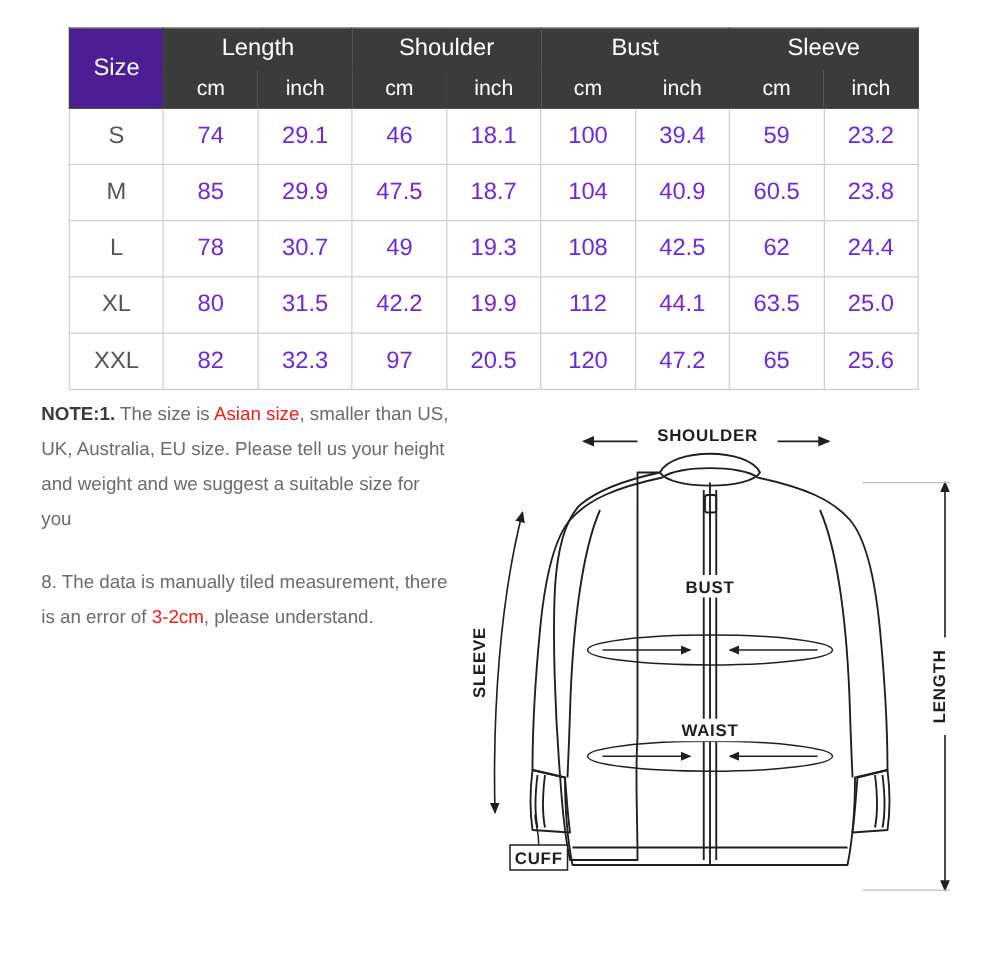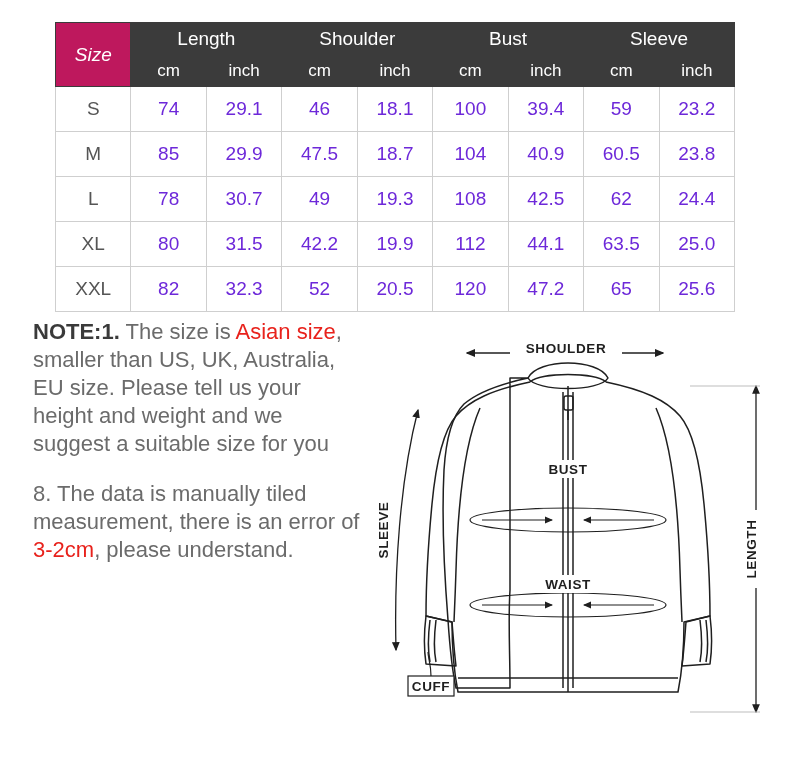--- a/index.html
+++ b/index.html
@@ -35,25 +35,24 @@
     font-weight: normal;
   }
   .hdr-dark {
     background: #3b3b3b;
     color: #ffffff;
     font-size: 19px;
     height: 30px;
     border-color: #3b3b3b !important;
   }
   .hdr-size {
-    background: #be185d;
+    background: #4c1d95;
     color: #ffffff;
     font-size: 19px;
     border-color: #3b3b3b !important;
-    font-style: italic;
   }
   .hdr-unit {
     background: #3b3b3b;
     color: #ffffff;
     font-size: 17px;
     height: 28px;
     border-color: #3b3b3b !important;
   }
   .hdr-dark + .hdr-dark,
   .hdr-unit + .hdr-unit {
@@ -71,21 +70,21 @@
     color: #555555;
     background: #ffffff;
   }
 
   
   .notes {
     position: absolute;
     left: 33px;
     top: 318px;
     width: 330px;
-    font-size: 22px;
+    font-size: 15px;
     line-height: 28px;
     color: #6b6b6b;
   }
   .notes p { margin: 0 0 22px 0; }
   .notes .bold-note {
     font-weight: bold;
     color: #3a3a3a;
   }
   .red { color: #e8221c; }
 
@@ -184,21 +183,21 @@
         <td class="cell">19.9</td>
         <td class="cell">112</td>
         <td class="cell">44.1</td>
         <td class="cell">63.5</td>
         <td class="cell">25.0</td>
       </tr>
       <tr>
         <td class="cell-size">XXL</td>
         <td class="cell">82</td>
         <td class="cell">32.3</td>
-        <td class="cell">52</td>
+        <td class="cell">97</td>
         <td class="cell">20.5</td>
         <td class="cell">120</td>
         <td class="cell">47.2</td>
         <td class="cell">65</td>
         <td class="cell">25.6</td>
       </tr>
     </tbody>
   </table>
 </div>
 

